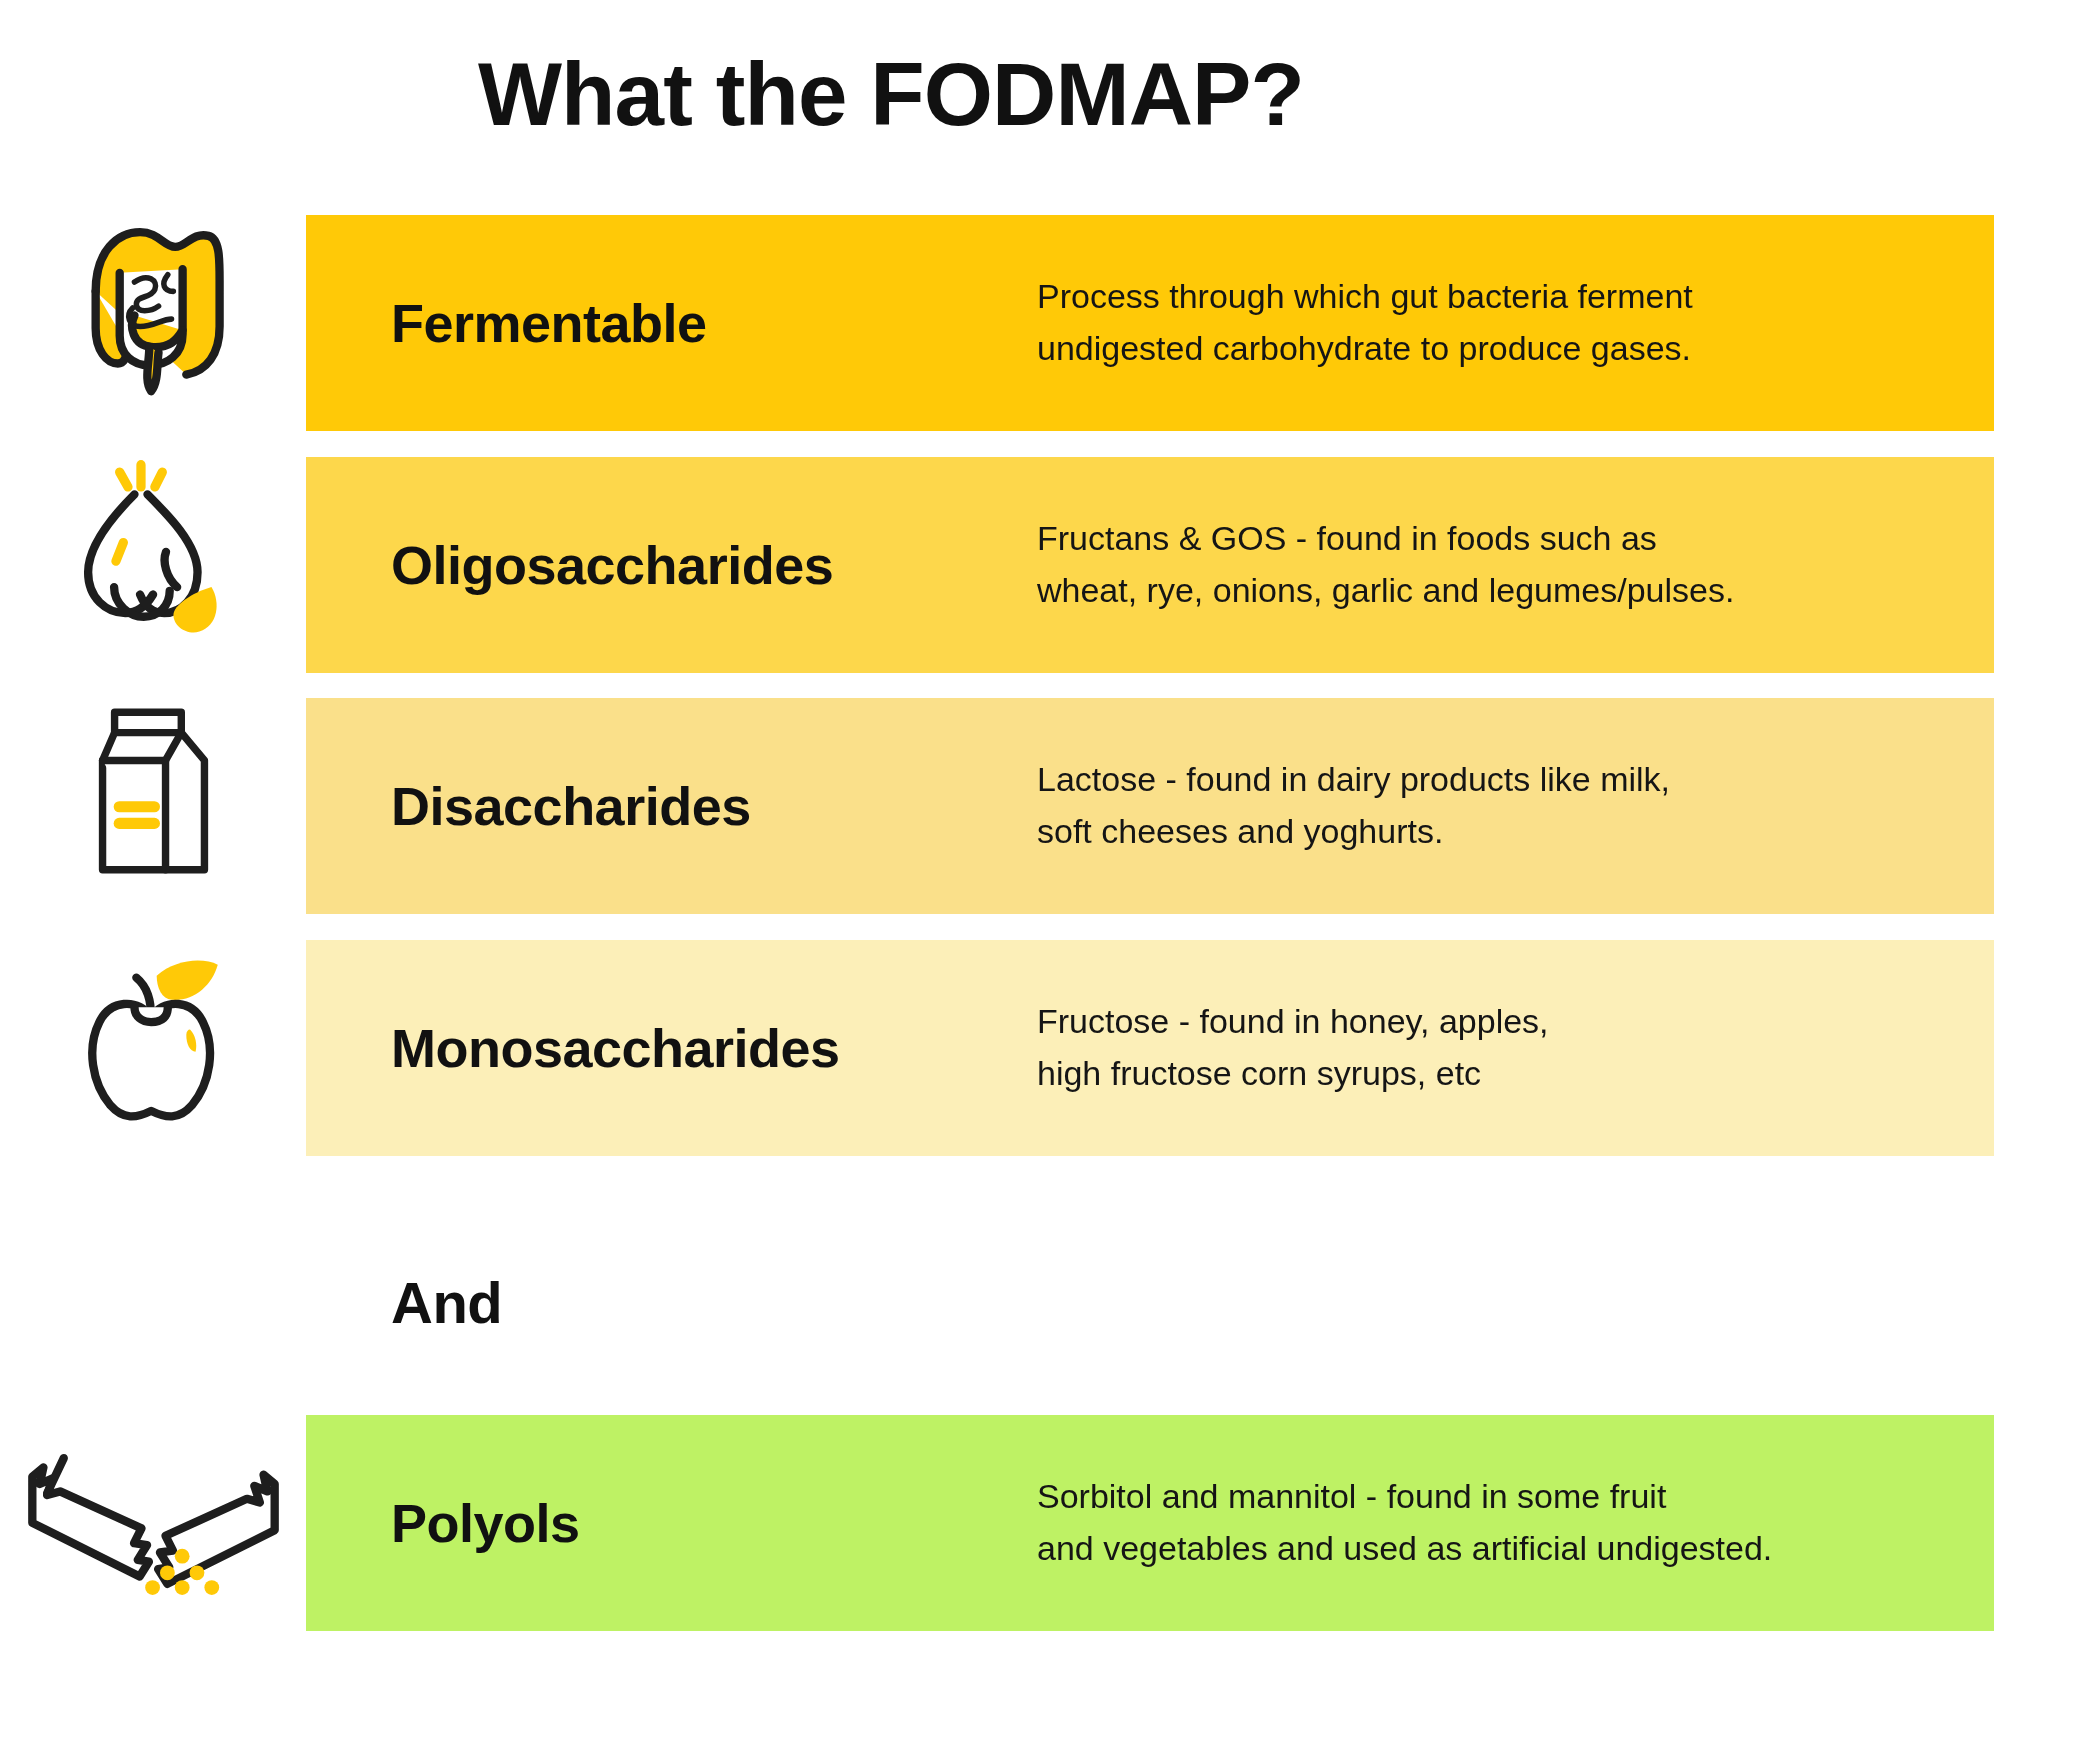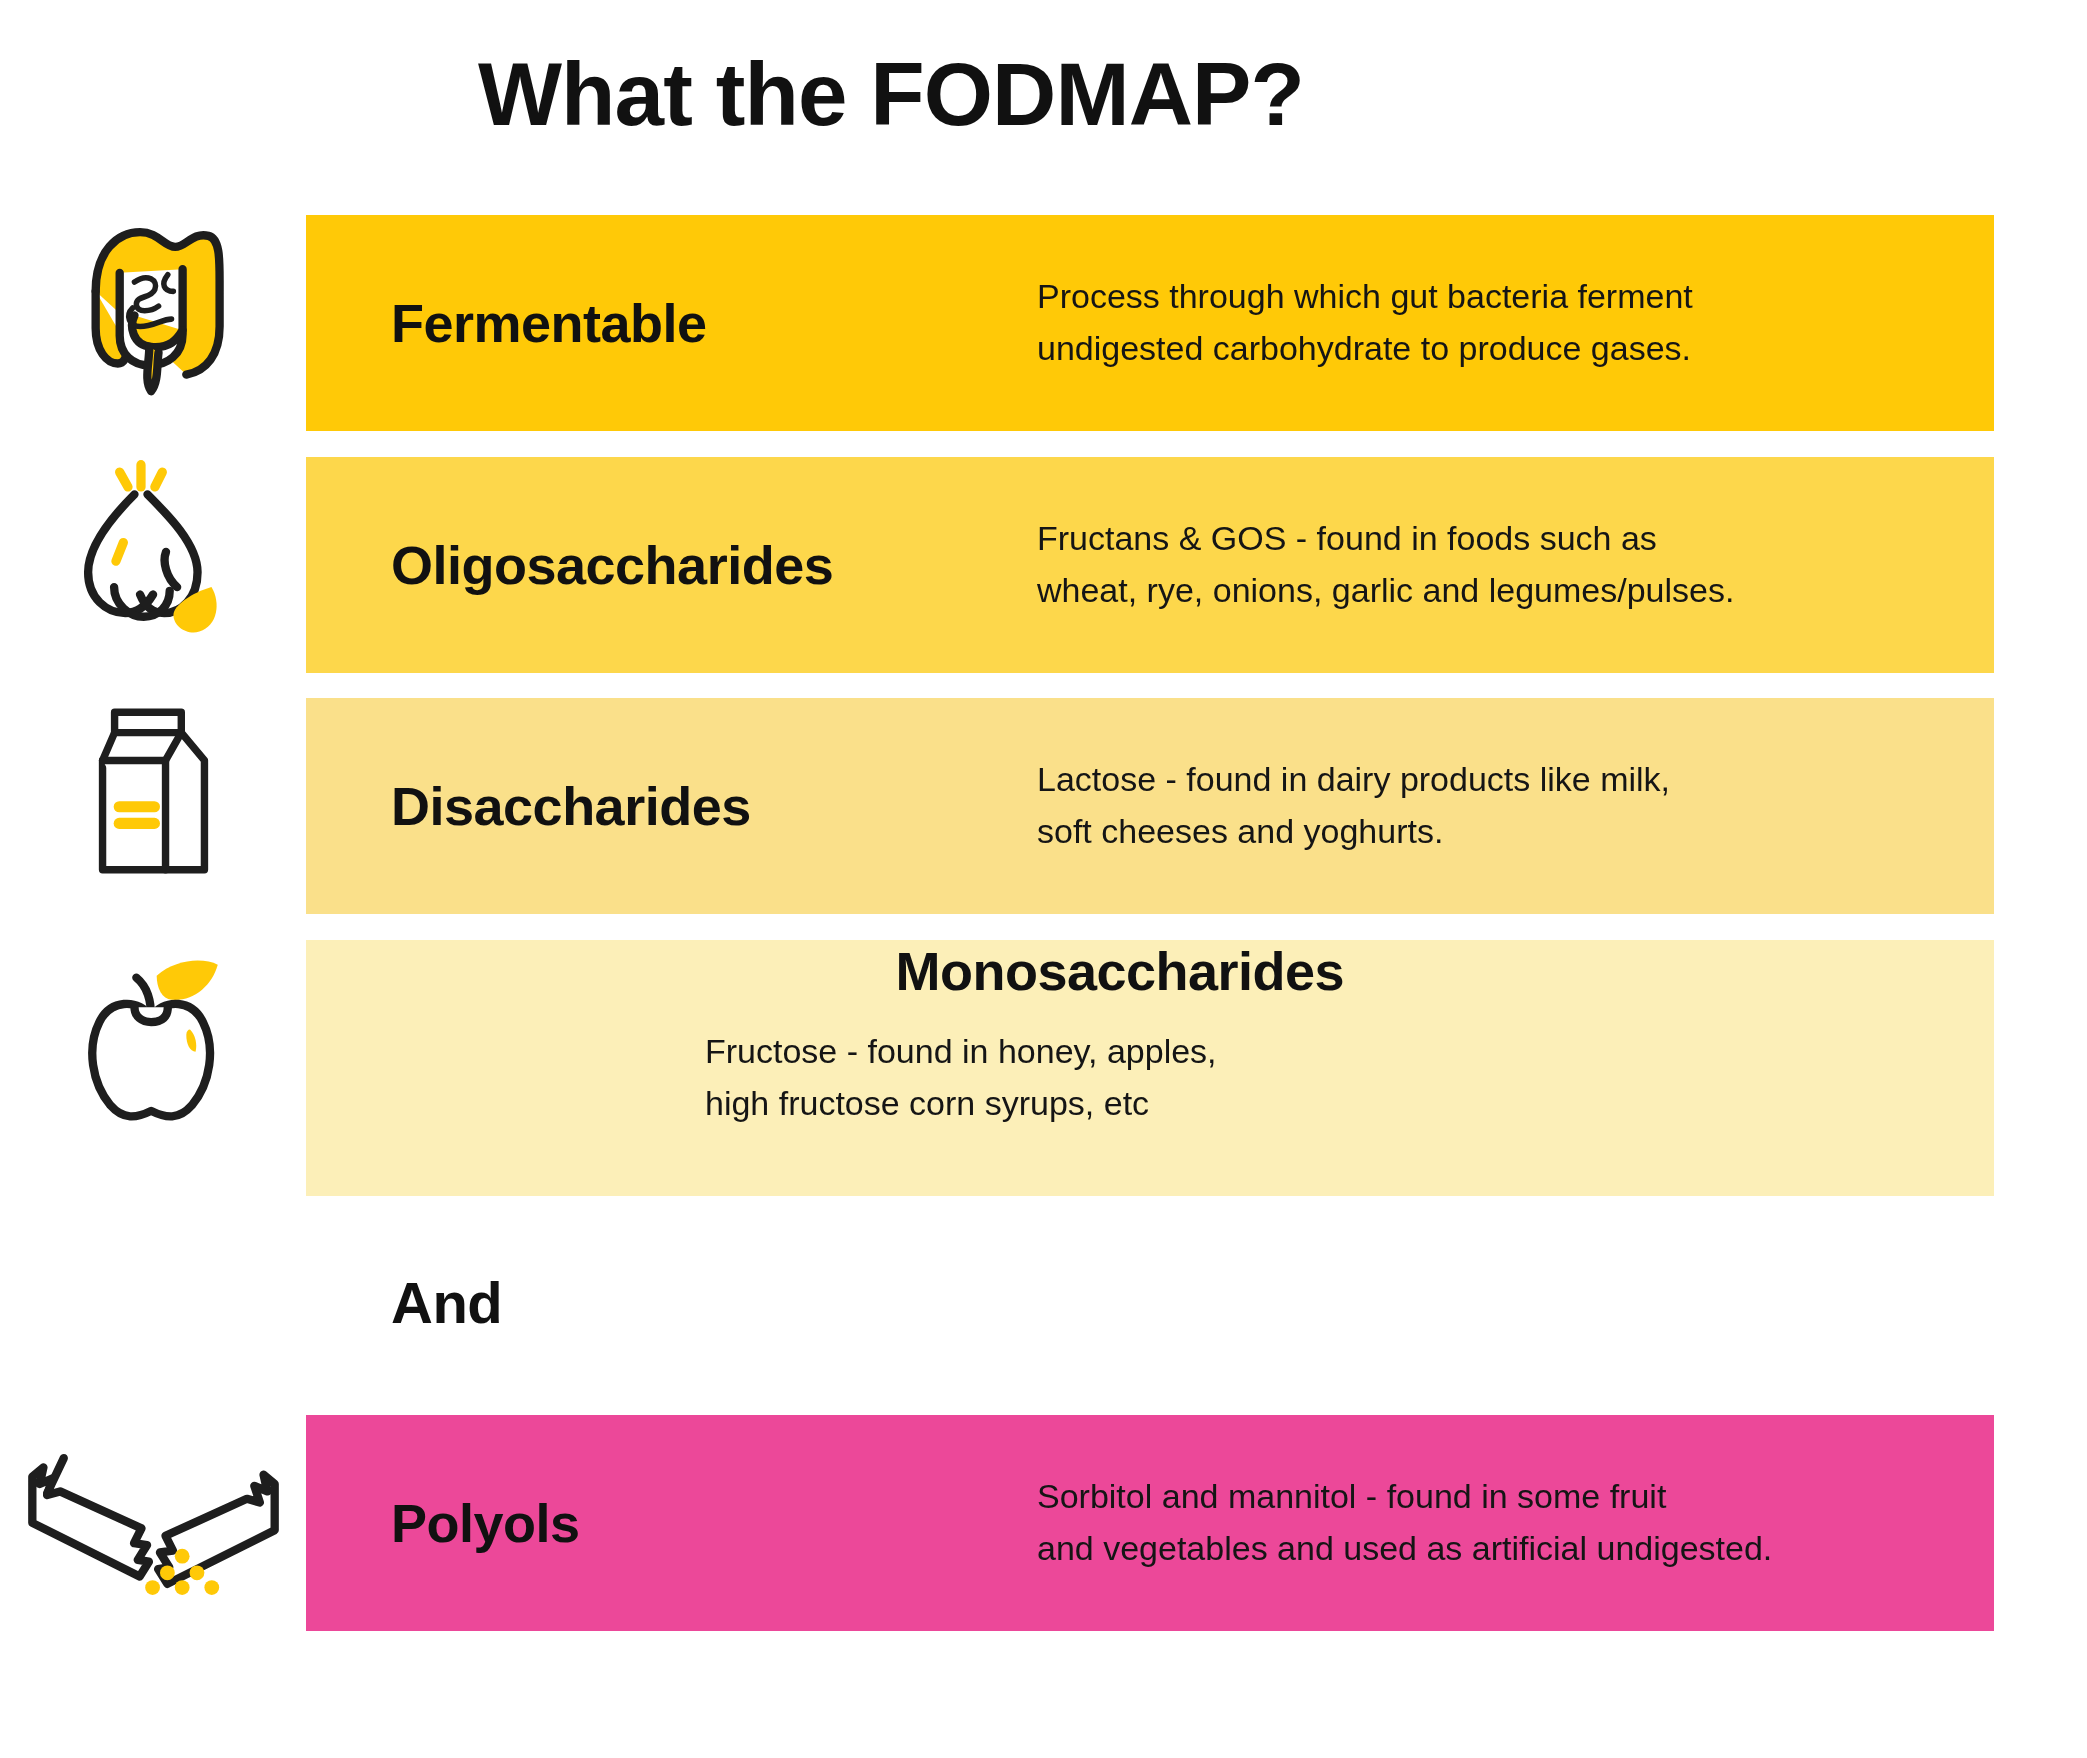--- a/index.html
+++ b/index.html
@@ -179,21 +179,21 @@
       <path d="M84 36 C104 18 134 16 150 24 C144 46 124 64 100 62 C90 61 84 50 84 36 Z" fill="#FFC907"></path>
       <g fill="#FFFFFF" stroke="#1E1E1E" stroke-width="9" stroke-linecap="round" stroke-linejoin="round">
         <path d="M78 80 C62 60 34 62 22 86 C8 114 14 152 34 176 C48 192 62 190 78 182
                  C94 190 108 192 122 176 C142 152 148 114 134 86 C122 62 94 60 78 80 Z"></path>
         <path d="M78 82 C78 62 74 48 62 38"></path>
         <path d="M60 70 C60 80 68 86 78 86 C90 86 96 80 96 70"></path>
       </g>
       <path d="M120 94 C126 100 128 110 126 118 C120 118 116 110 116 100 C116 96 118 94 120 94 Z" fill="#FFC907"></path>
     </svg>
   </div>
-  <div class="row" style="top:940px; height:256px; background:#FCEFB8;flex-direction:column;">
+  <div class="row" style="top:940px; height:216px; background:#FCEFB8;">
     <div class="row-label">Monosaccharides</div>
     <div class="row-desc">
       <div>Fructose - found in honey, apples,</div>
       <div>high fructose corn syrups, etc</div>
     </div>
   </div>
 
   <div class="and-text">And</div>
 
   <div class="icon-wrap" style="top:1442px; height:158px;">
@@ -208,21 +208,21 @@
       <g fill="#FFC907">
         <circle cx="176" cy="118" r="8"></circle>
         <circle cx="160" cy="136" r="8"></circle>
         <circle cx="192" cy="136" r="8"></circle>
         <circle cx="144" cy="152" r="8"></circle>
         <circle cx="176" cy="152" r="8"></circle>
         <circle cx="208" cy="152" r="8"></circle>
       </g>
     </svg>
   </div>
-  <div class="row" style="top:1415px; height:216px; background:#ec4899;">
+  <div class="row" style="top:1415px; height:216px; background:#bef264;">
     <div class="row-label">Polyols</div>
     <div class="row-desc">
       <div>Sorbitol and mannitol - found in some fruit</div>
       <div>and vegetables and used as artificial undigested.</div>
     </div>
   </div>
 
 
 </div>
 

